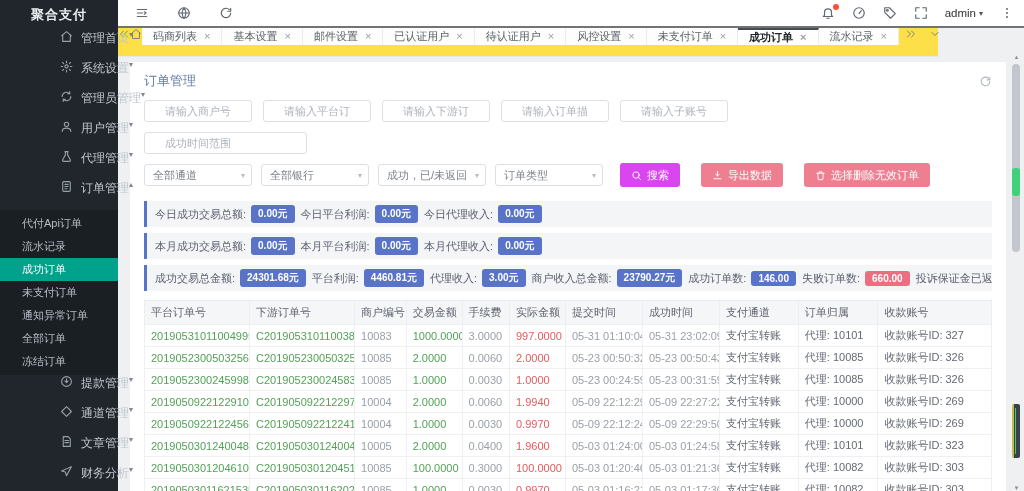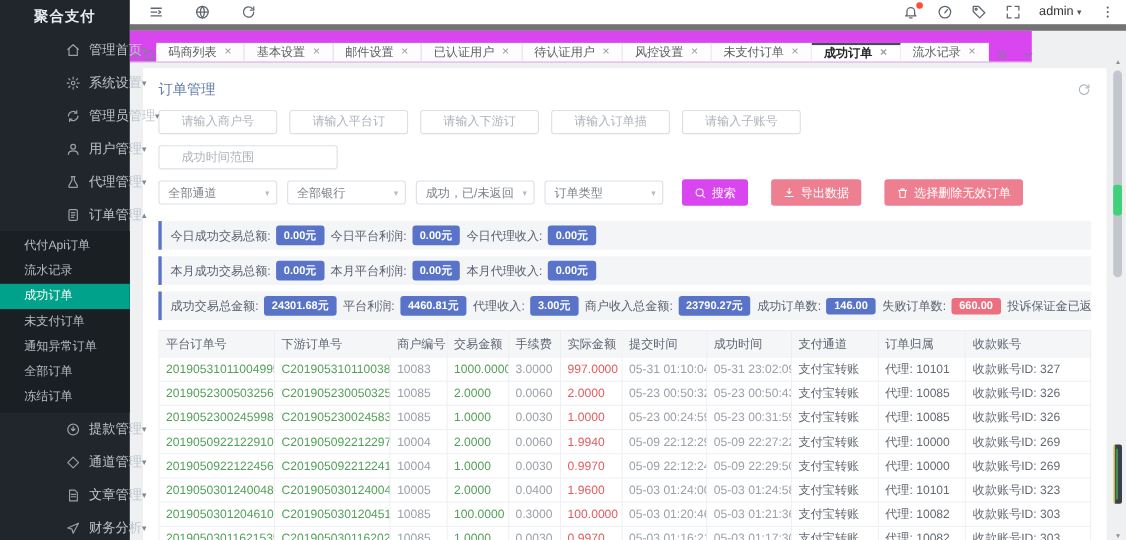--- a/index.html
+++ b/index.html
@@ -2,41 +2,41 @@
 <html><head>
 <meta charset="utf-8">
 <style>
   * { margin:0; padding:0; box-sizing:border-box; }
   html,body { width:1024px; height:491px; overflow:hidden;
     font-family:"Liberation Sans","DejaVu Sans",sans-serif; background:#eef0f2; }
 
   
   .sidebar { position:absolute; left:0; top:0; width:118px; height:491px; background:#21262c; z-index:5; }
   .logo { height:30px; line-height:30px; text-align:center; color:#e9edf0; font-size:13px; font-weight:bold; letter-spacing:1px; }
-  .menu-item { display:flex; align-items:center; height:30px; padding:0 10px 0 12px; color:#bfc6cd; font-size:12px; cursor:pointer;margin-left:48px; }
+  .menu-item { display:flex; align-items:flex-start; height:30px; padding:0 10px 0 12px; color:#bfc6cd; font-size:12px; cursor:pointer;margin-left:48px; }
   .mi-icon { width:15px; display:flex; align-items:center; color:#98a1aa; margin-right:8px; }
   .mi-label { flex:1; white-space:nowrap; }
   .mi-caret { font-size:8px; color:#7e868f; }
   .submenu { background:#1a1f24; padding:2px 0; }
   .submenu-item { height:23px; line-height:23px; padding-left:22px; font-size:11px; color:#b6bdc4; cursor:pointer; white-space:nowrap; }
   .submenu-item.active { background:#00a28b; color:#fff; }
 
   
   .topbar { position:absolute; left:118px; top:0; width:906px; height:28px; background:#fff;
-    display:flex; align-items:center; border-bottom:6px solid #737373; z-index:4; }
+    display:flex; align-items:center; border-bottom:2px solid #737373; z-index:4; }
   .tb-left { display:flex; align-items:center; gap:28px; padding-left:17px; color:#5f6771; }
   .tb-right { margin-left:auto; display:flex; align-items:center; gap:17px; padding-right:10px; color:#5f6771; }
   .tb-ic { display:flex; align-items:center; cursor:pointer; position:relative; }
   .red-dot { position:absolute; top:-2px; right:-4px; width:6px; height:6px; border-radius:50%; background:#ff4d38; }
   .tb-user { display:flex; align-items:center; gap:3px; font-size:11.5px; color:#333; cursor:pointer; }
   .tb-user .uc { font-size:8px; color:#555; }
 
   
-  .tabbar { position:absolute; left:118px; top:28px; width:820px; height:29px; background:#d946ef;
-    display:flex; align-items:flex-end; border-bottom:1px solid #e6e8ea; z-index:4; }
+  .tabbar { position:absolute; left:118px; top:28px; width:820px; height:29px; background:#fde047;
+    display:flex; align-items:flex-start; border-bottom:1px solid #e6e8ea; z-index:4; }
   .tab-ctrl { display:flex; align-items:center; justify-content:center; width:24px; color:#7a828b; cursor:pointer; }
   .tab { display:flex; align-items:center; gap:7px; padding:0 11px; border-right:1px solid #ececec;
     font-size:11px; color:#595f66; background:#fdfdfd; cursor:pointer; white-space:nowrap; }
   .tab .x { font-size:11px; color:#9aa0a7; cursor:pointer; line-height:1; }
   .tab.active { border-top:2px solid #454c57; background:#fff; color:#23272c; font-weight:bold; }
   .tab-ctrl-right { margin-left:auto; display:flex; }
 
   
   .main { position:absolute; left:118px; top:57px; width:906px; height:434px; background:#eef0f2; }
   .card { position:absolute; left:12px; top:5px; width:876px; height:440px; background:#fff; padding:10px 14px; overflow:hidden; }

